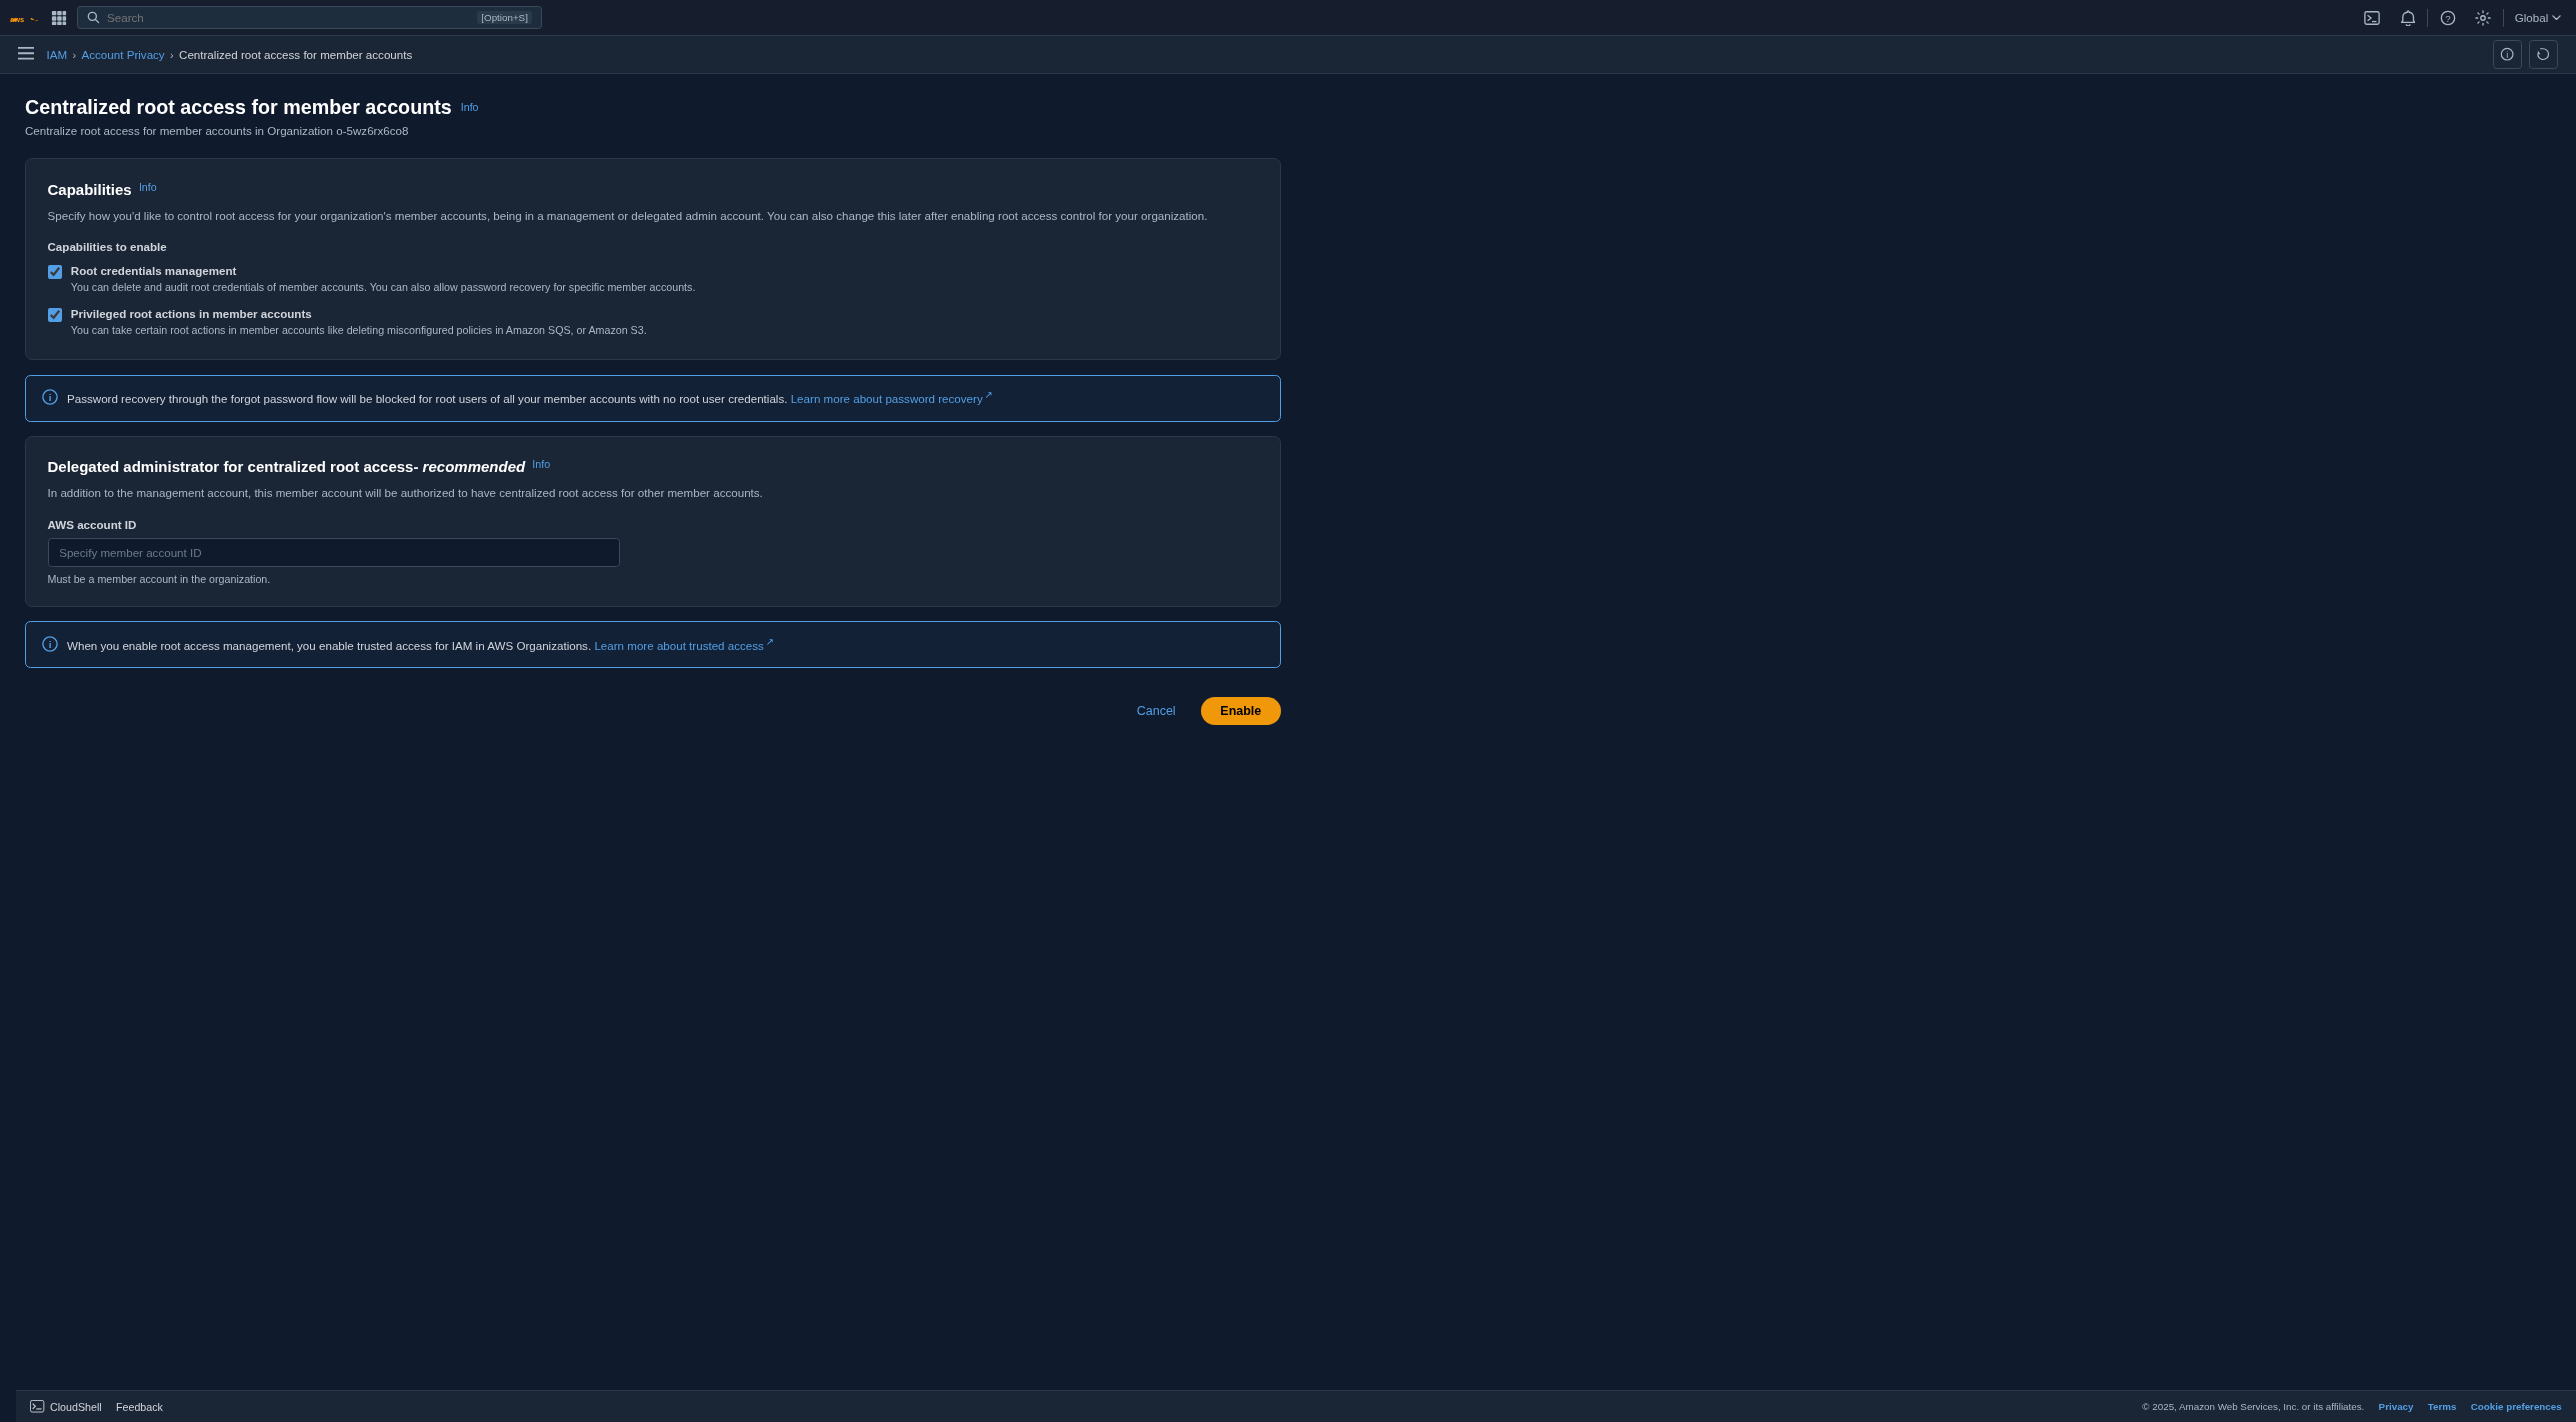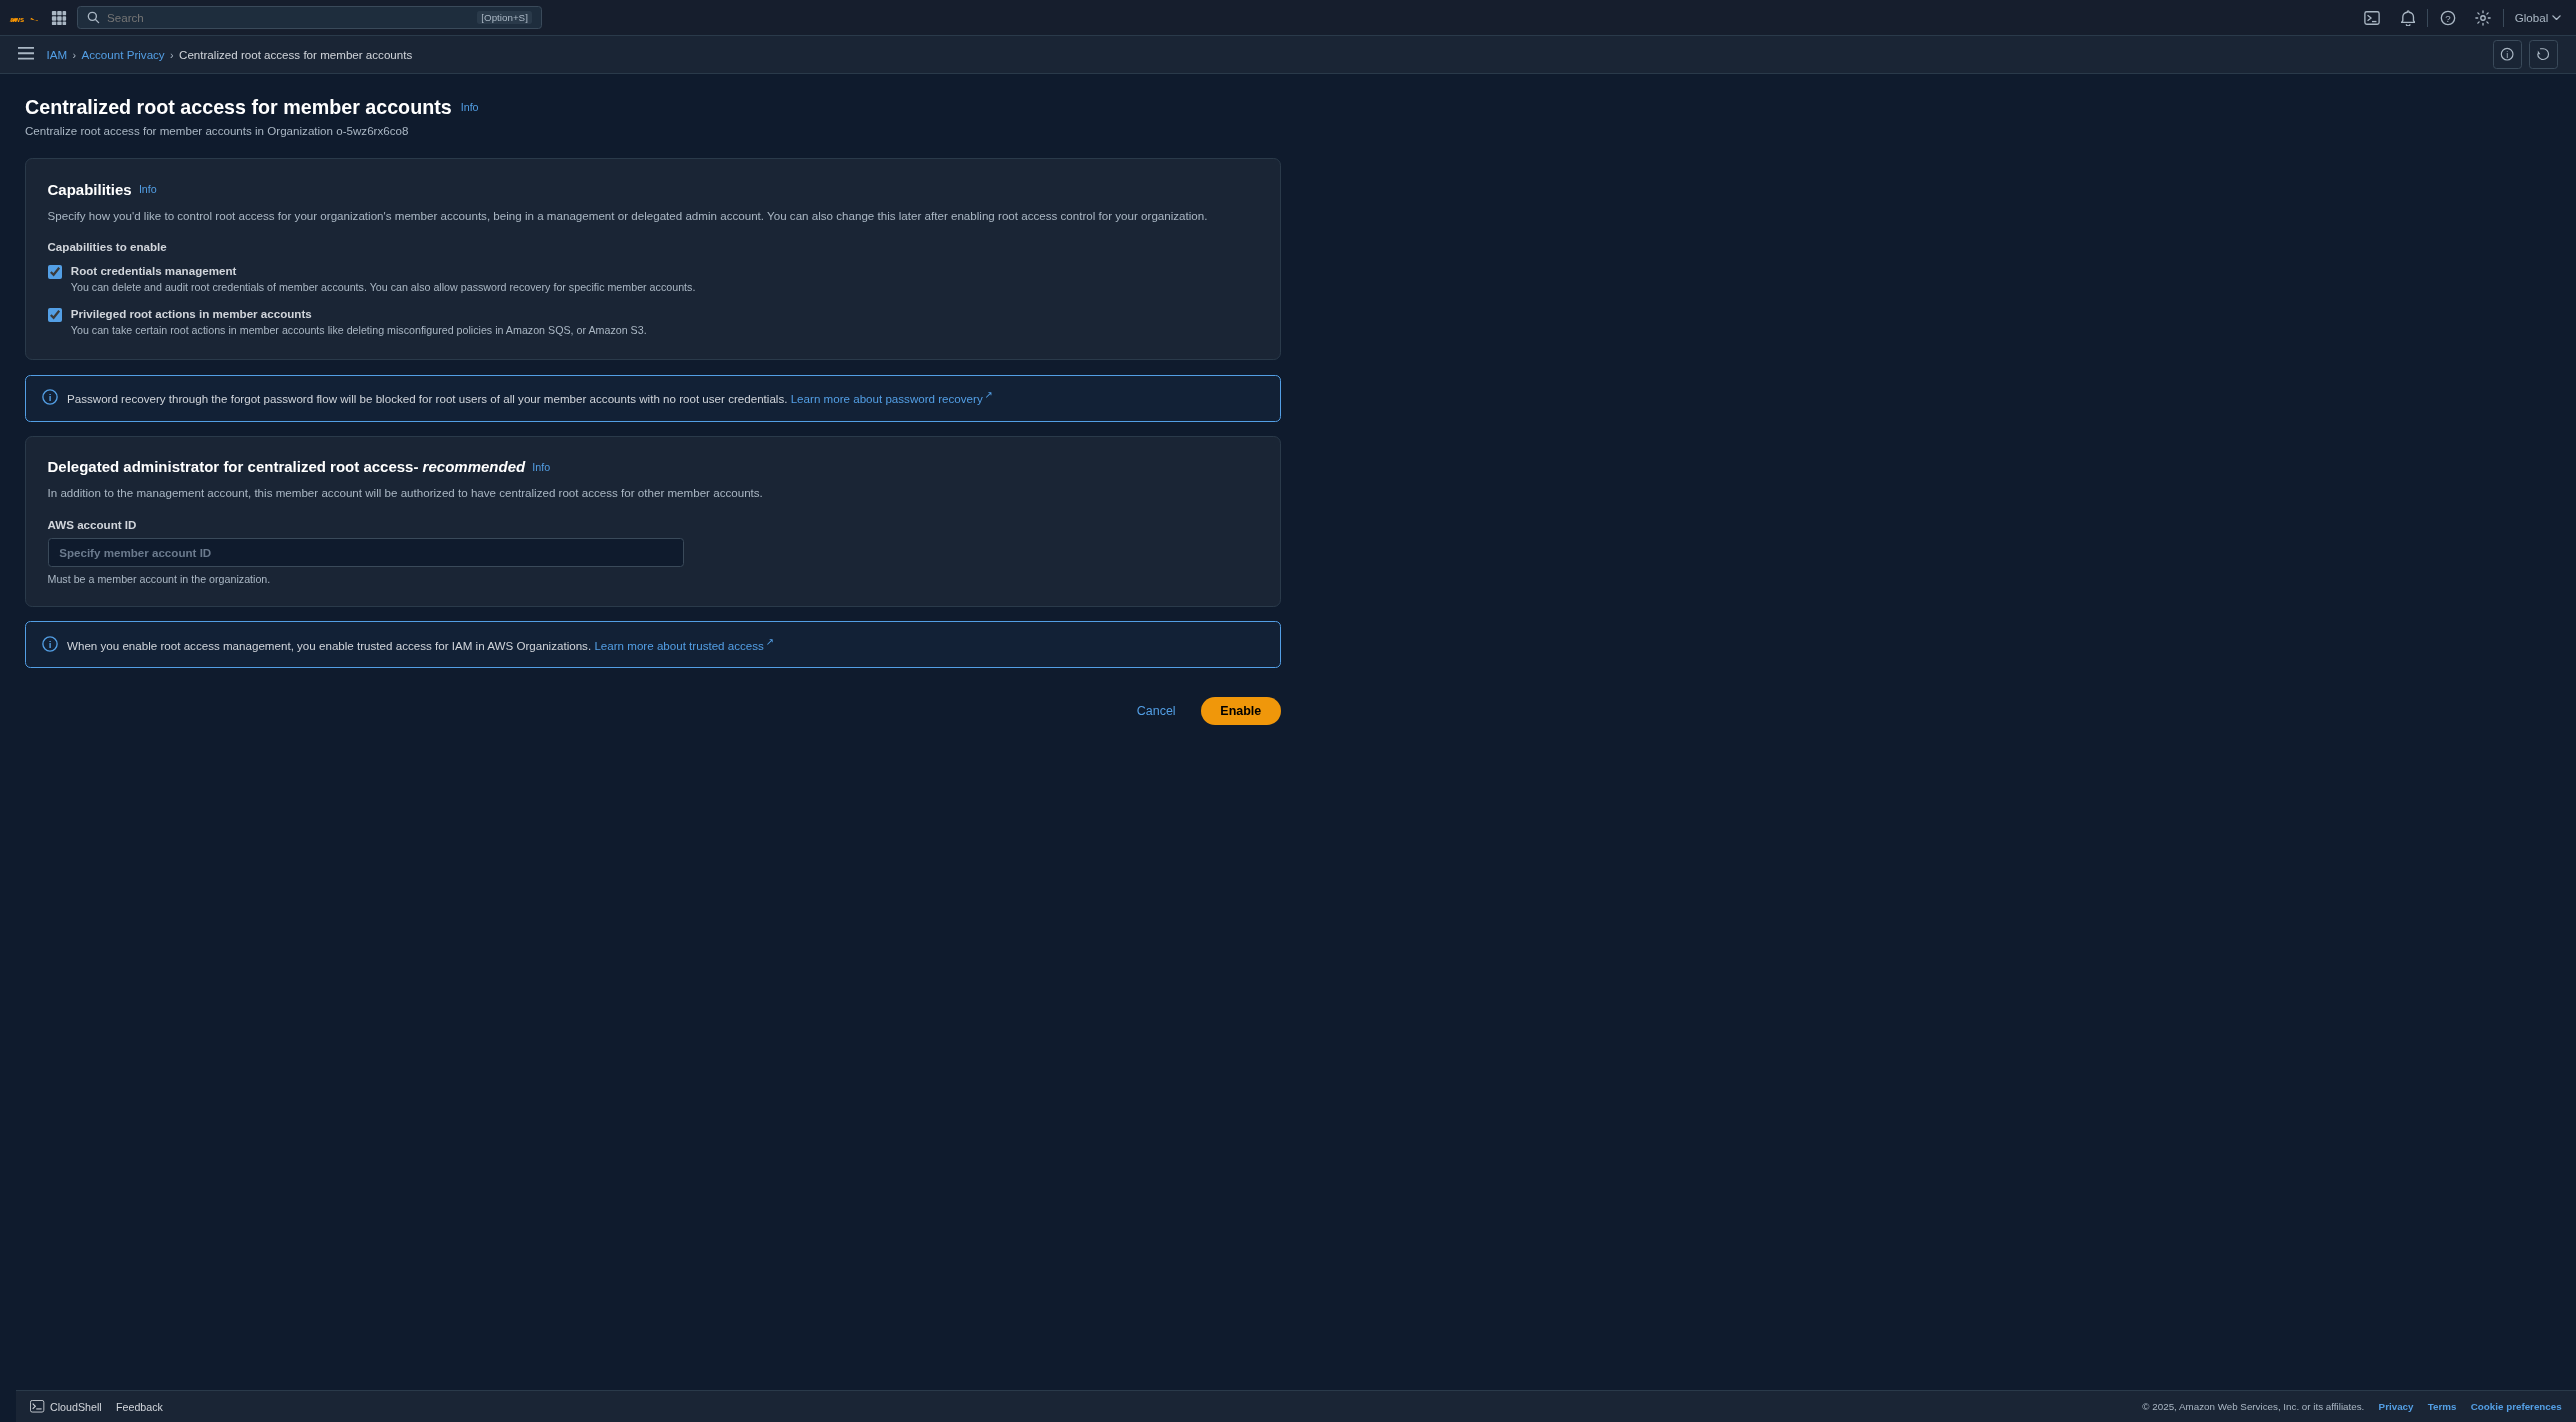--- a/index.html
+++ b/index.html
@@ -180,21 +180,21 @@
     .card {
       background: #1a2535;
       border: 0.9px solid #2a3a4a;
       border-radius: 7.2px;
       padding: 21.5px;
       margin-bottom: 14.3px;
     }
 
     .card-title-row {
       display: flex;
-      align-items: center;
+      align-items: flex-start;
       gap: 7.2px;
       margin-bottom: 9px;
     }
     .card-title {
       font-size: 15px;
       font-weight: 700;
       color: #ffffff;
     }
     .card-desc {
       font-size: 11.6px;
@@ -282,31 +282,30 @@
     .delegate-title em {
       font-style: italic;
     }
     .field-label {
       font-size: 11.6px;
       font-weight: 700;
       color: #d1d5db;
       margin-bottom: 7.2px;
     }
     .field-input {
-      width: 636px;
+      width: 572px;
       max-width: 100%;
       background: #0f1b2d;
       border: 0.9px solid #3a4a5a;
       border-radius: 3.6px;
       padding: 7.2px 10.7px;
       color: #d1d5db;
       font-size: 11.6px;
       outline: none;
       margin-bottom: 5.4px;
-      font-weight: bold;
     }
     .field-input::placeholder { color: #6b7a8d; }
     .field-hint {
       font-size: 10.7px;
       color: #aab7c4;
     }
 
     
     .footer-bar {
       display: flex;

